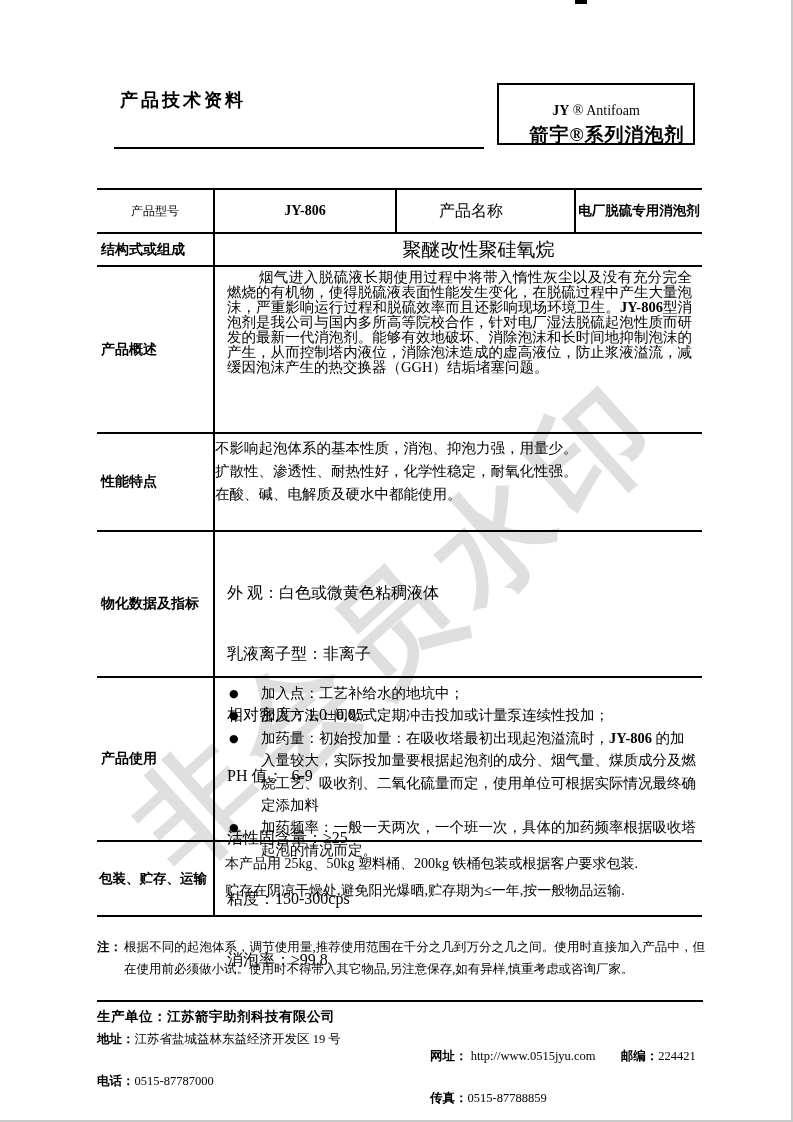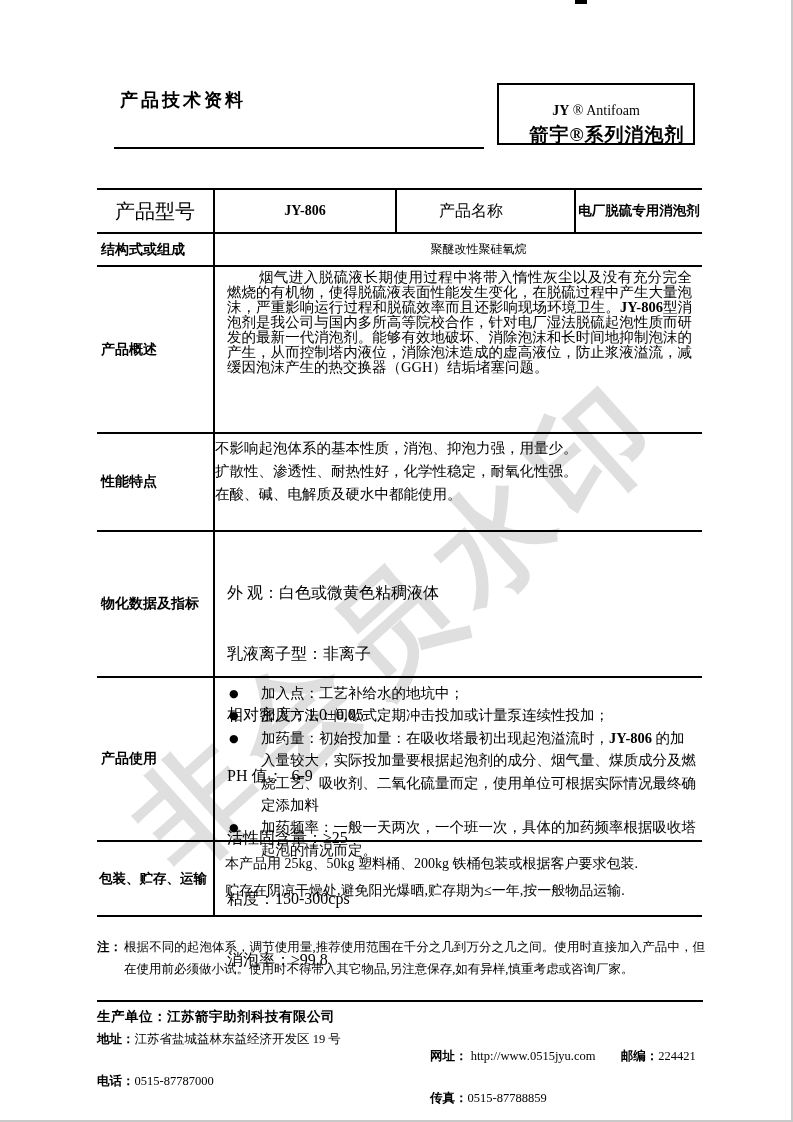--- a/index.html
+++ b/index.html
@@ -28,26 +28,26 @@
   .brand-line1{font-size:14px;margin-top:18px;}
   .brand-line1 .jy{font-weight:bold;}
   .brand-line2{font-size:19px;font-weight:bold;margin-top:3px;letter-spacing:1px;margin-left:22px;}
   
   .spec-table{position:absolute;left:97px;top:188px;width:605px;border-top:2px solid #000;box-sizing:content-box;}
   .t-row{display:flex;border-bottom:2px solid #000;box-sizing:border-box;}
   .cell{box-sizing:border-box;}
   .v-div{border-right:2px solid #000;}
   .label-cell{width:118px;display:flex;align-items:center;font-weight:bold;font-size:14px;padding-left:4px;}
   .row-model{height:44px;}
-  .row-model .c-label{width:118px;display:flex;align-items:center;justify-content:center;font-size:20px;text-align:right;}
+  .row-model .c-label{width:118px;display:flex;align-items:center;justify-content:center;font-size:12px;text-align:right;}
   .row-model .c-code{width:182px;display:flex;align-items:center;justify-content:center;font-weight:bold;font-size:14px;}
   .row-model .c-name{width:151px;display:flex;align-items:center;padding-left:14px;font-size:16px;margin-left:28px;}
   .row-model .c-val{flex:1;display:flex;align-items:center;justify-content:center;font-weight:bold;font-size:13.5px;}
   .row-comp{height:33px;gap:40px;}
-  .row-comp .c-val{flex:1;display:flex;align-items:center;justify-content:center;font-size:12px;}
+  .row-comp .c-val{flex:1;display:flex;align-items:center;justify-content:center;font-size:19px;}
   .row-overview{height:167px;}
   .row-overview .c-text{flex:1;padding:3px 10px 0 12px;font-size:14.5px;line-height:15px;text-align:justify;text-indent:2.2em;}
   .row-features{height:98px;}
   .row-features .c-text{flex:1;padding:3px 8px 0 0;font-size:14.5px;line-height:23px;}
   .row-physical{height:146px;}
   .row-physical .c-text{flex:1;padding:10px 8px 0 12px;font-size:16px;line-height:20.4px;white-space:pre-wrap;font-family:Liberation Serif, serif;}
   .row-usage{height:164px;}
   .row-usage .c-text{flex:1;padding:4px 6px 0 0;font-size:14.5px;line-height:22.4px;}
   .bullet-item{position:relative;padding-left:46px;}
   .bullet-glyph{position:absolute;left:14px;top:1px;font-size:11px;font-family:"DejaVu Sans",sans-serif;}

